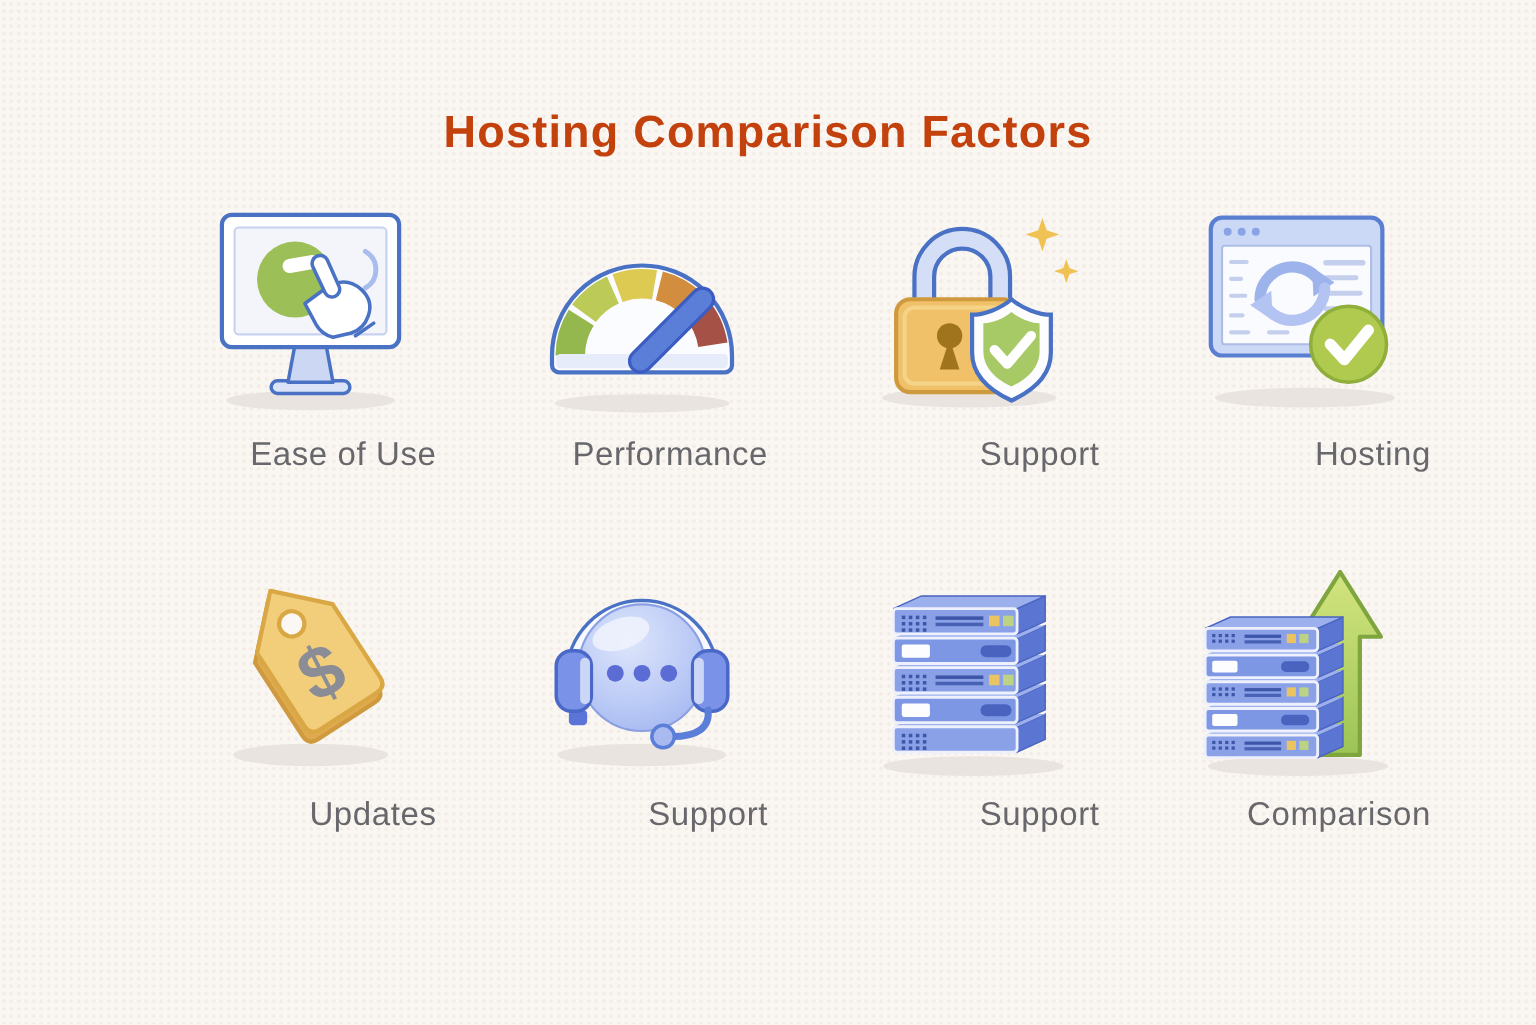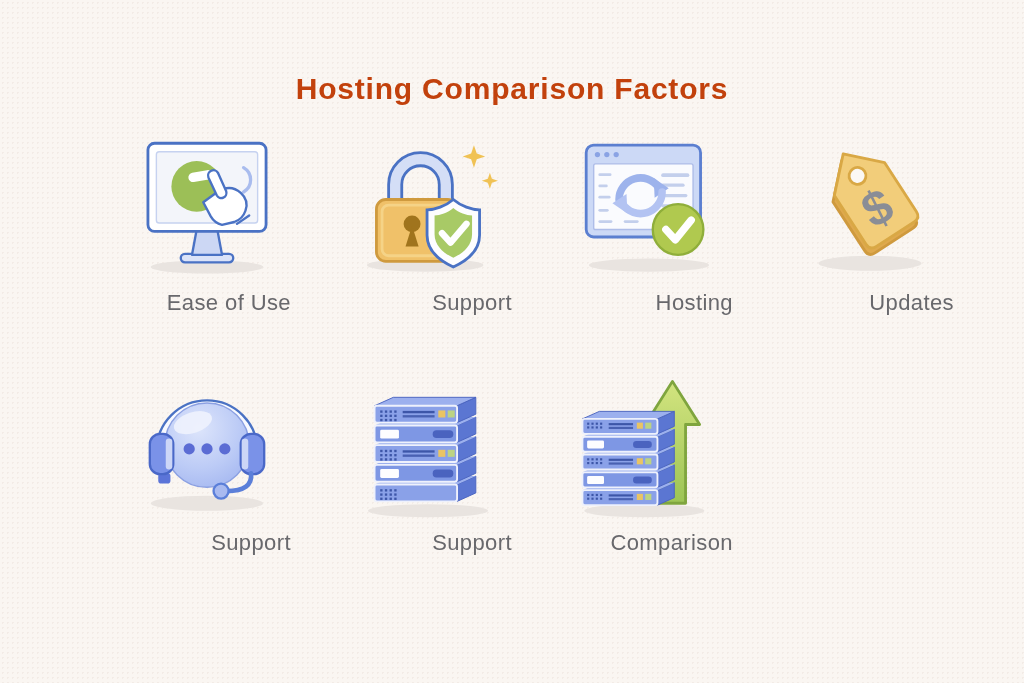--- a/index.html
+++ b/index.html
@@ -55,20 +55,39 @@
       <path d="M124 38 a15 15 0 0 1 0 26" fill="none" stroke="#a9bcee" stroke-width="3.5" stroke-linecap="round"></path>
       <g>
         <path d="M96 64 q14 -9 25 1 q9 8 5 19 q-3 9 -12 12 l-13 3 q-8 -2 -12 -9 l-8 -15 z" fill="#ffffff" stroke="#4a72c4" stroke-width="2.5" stroke-linejoin="round"></path>
         <path d="M86.5 48.5 a5.7 5.7 0 0 1 10.4 -4.6 l8.6 19.4 a5.5 5.5 0 0 1 -10 4.4 z" fill="#ffffff" stroke="#4a72c4" stroke-width="2.5" stroke-linejoin="round"></path>
         <path d="M117 98 l13 -9" fill="none" stroke="#4a72c4" stroke-width="2.5" stroke-linecap="round"></path>
       </g>
     </svg>
     <figcaption>Ease of Use</figcaption>
   </figure>
 
+  <figure class="cell">
+    <svg viewBox="0 0 170 160">
+      <ellipse cx="85" cy="146" rx="62" ry="6.5" fill="#e9e4e0"></ellipse>
+      <path d="M21 112 a64 64 0 0 1 128 0 v7 a5 5 0 0 1 -5 5 h-118 a5 5 0 0 1 -5 -5 z" fill="#fbfcff" stroke="#4a72c4" stroke-width="3"></path>
+      <g fill="none" stroke-width="21">
+        <path d="M34 112 A51 51 0 0 1 41.8 85" stroke="#94b84e"></path>
+        <path d="M43.7 82 A51 51 0 0 1 64.3 65.4" stroke="#bccb58"></path>
+        <path d="M67.6 64.1 A51 51 0 0 1 93.9 61.8" stroke="#ddca52"></path>
+        <path d="M97.3 62.5 A51 51 0 0 1 120.4 75.3" stroke="#d28e3e"></path>
+        <path d="M122.9 77.9 A51 51 0 0 1 135.4 104.4" stroke="#a65146"></path>
+      </g>
+      <rect x="24" y="111" width="122" height="10" rx="3" fill="#e6ecfa"></rect>
+      <g>
+        <line x1="84" y1="116" x2="128" y2="72" stroke="#3b5cc0" stroke-width="18" stroke-linecap="round"></line>
+        <line x1="84" y1="116" x2="128" y2="72" stroke="#5b7fd9" stroke-width="13.5" stroke-linecap="round"></line>
+      </g>
+    </svg>
+    <figcaption>Performance</figcaption>
+  </figure>
 
   <figure class="cell">
     <svg viewBox="0 0 170 160">
       <ellipse cx="82" cy="142" rx="62" ry="7" fill="#e9e4e0"></ellipse>
       <g>
         <path d="M50 78 V56 a27 27 0 0 1 54 0 v22" fill="none" stroke="#4a72c4" stroke-width="17"></path>
         <path d="M50 78 V56 a27 27 0 0 1 54 0 v22" fill="none" stroke="#d4def6" stroke-width="11"></path>
       </g>
       <rect x="30" y="72" width="86" height="66" rx="10" fill="#f0c169" stroke="#cf9a3e" stroke-width="3"></rect>
       <rect x="36" y="78" width="74" height="54" rx="7" fill="none" stroke="#f6d78f" stroke-width="3" opacity="0.8"></rect>

